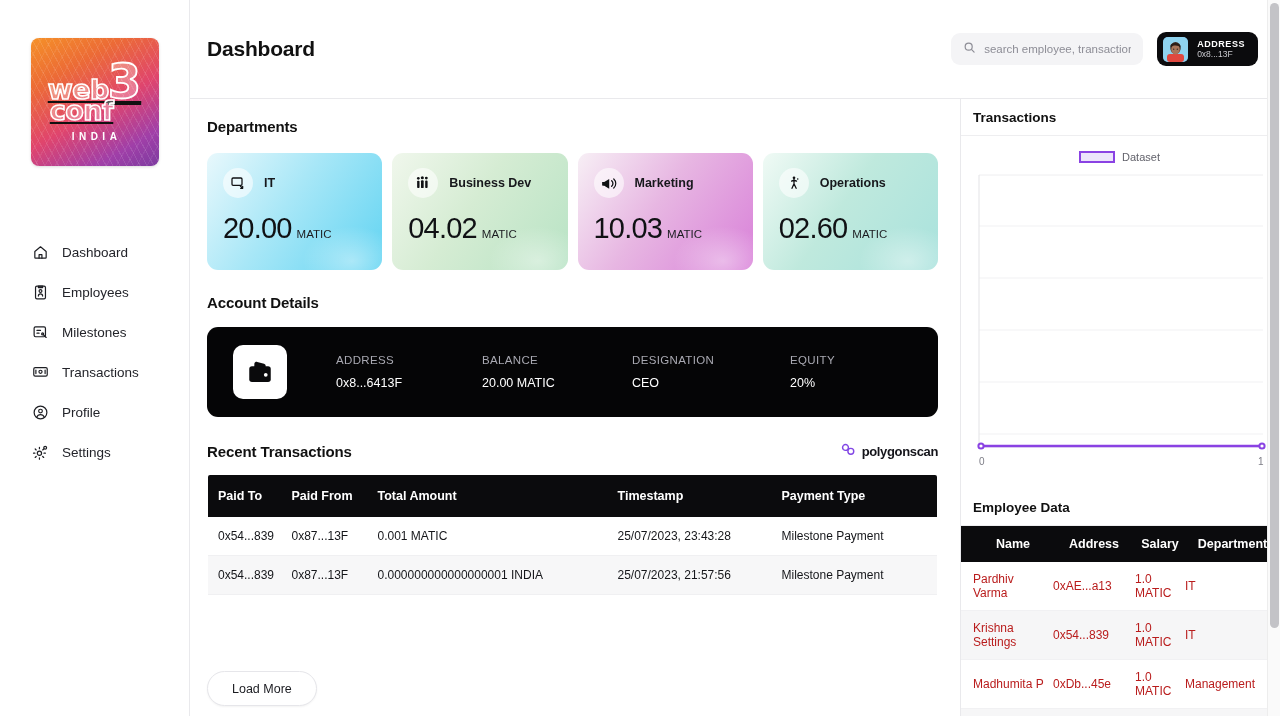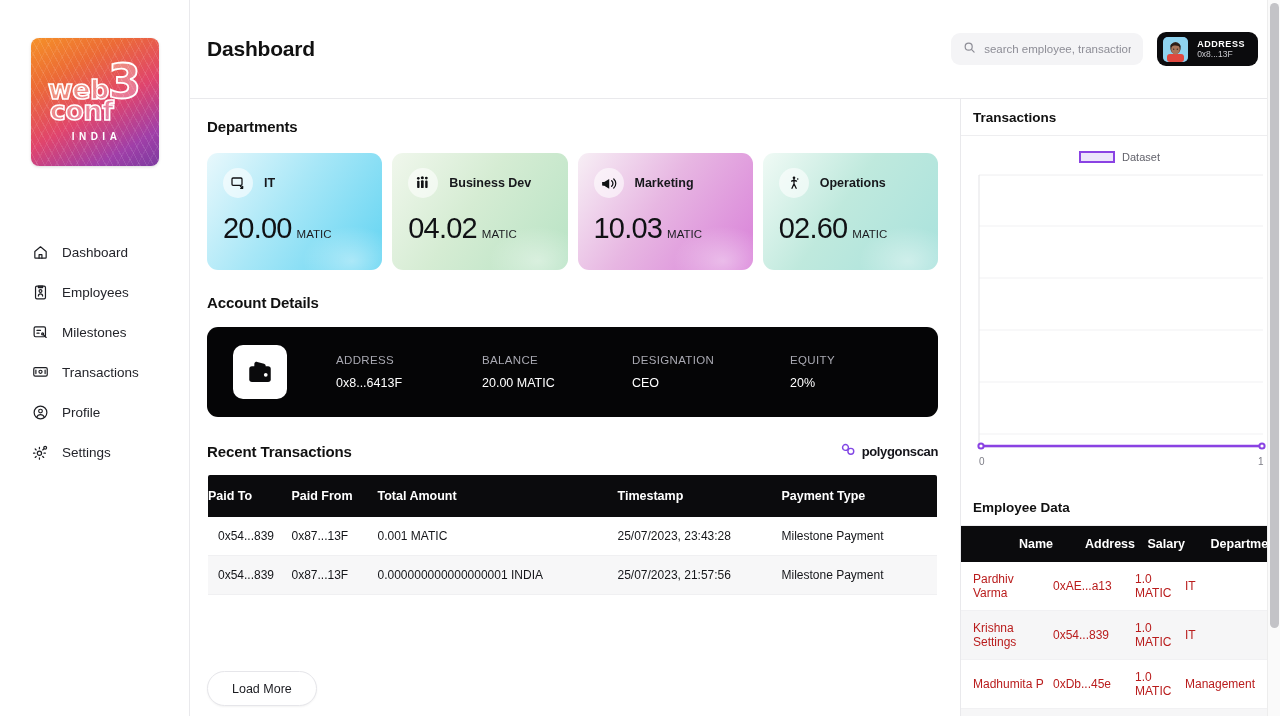--- a/index.html
+++ b/index.html
@@ -28,21 +28,21 @@
     align-items: center; justify-content: center;
     box-shadow: 0 1px 3px rgba(0,0,0,.14);
   }
   .logo::before{
     content:""; position:absolute; inset:0;
     background:
       repeating-linear-gradient(62deg, rgba(255,255,255,.11) 0 1px, rgba(255,255,255,0) 1px 6px),
       repeating-linear-gradient(118deg, rgba(255,255,255,.07) 0 1px, rgba(255,255,255,0) 1px 9px);
     pointer-events:none;
   }
-  .logo-wordmark { position: relative; z-index: 2; text-align: right; line-height: .92; }
+  .logo-wordmark { position: relative; z-index: 2; text-align: right; line-height: .92; text-decoration: underline; }
   .logo-l1, .logo-l2 {
     font-weight: 700; font-size: 27px; letter-spacing: -.5px;
     color: rgba(255,255,255,.30);
     -webkit-text-stroke: 1.6px #ffffff;
     font-family: "DejaVu Sans", sans-serif;
   }
   .logo-row { display: flex; align-items: flex-end; justify-content: center; gap: 1px; }
   .logo-three {
     font-size: 48px; font-weight: 700; line-height: .8;
     color: rgba(255,255,255,.28);
@@ -154,21 +154,21 @@
 
   .tx-table {
     margin-top: 13px; width: 100%;
     border: 1px solid #ececef; border-radius: 3px;
     border-collapse: collapse; background: #fff; overflow: hidden;
   }
   .tx-table thead th {
     background: #0b0b0d; color: #ffffff; text-align: left;
     font-size: 12.5px; font-weight: 700; padding: 14px 0 14px 0;
   }
-  .tx-table thead th:first-child { }
+  .tx-table thead th:first-child { padding-left: 10px; }
   .tx-table tbody td {
     font-size: 12px; color: #15161a; padding: 12px 0 12px 0;
     border-bottom: 1px solid #f0f0f2;
   }
   .tx-table tbody td:first-child { padding-left: 10px; }
   .tx-table tbody tr:nth-child(even) { background: #f7f7f8; }
   .c-to   { width: 84px; }
   .c-from { width: 86px; }
   .c-amt  { width: 240px; }
   .c-ts   { width: 164px; }
@@ -202,21 +202,21 @@
   }
   .legend-label { font-size: 11px; color: #62626b; }
   .chart-svg { display: block; width: 298px; height: 313px; }
   .ed-title {
     height: 42px; display: flex; align-items: center; padding-left: 12px;
     font-size: 13.5px; font-weight: 700; border-bottom: 1px solid #eeeef0;
   }
   .emp-scroll { flex: 1 1 auto; overflow: hidden; position: relative; }
   .emp-table { width: 100%; border-collapse: collapse; }
   .emp-table thead th {
-    background: #0b0b0d; color: #fff; text-align: right;
+    background: #0b0b0d; color: #fff; text-align: center;
     font-size: 12.5px; font-weight: 700; padding: 11px 0 11px 0;
   }
   .emp-table thead th:first-child { padding-left: 12px; }
   .emp-table tbody td {
     font-size: 12px; color: #b91c1c; padding: 10px 6px 10px 0;
     border-bottom: 1px solid #f1f1f3; vertical-align: middle;
   }
   .emp-table tbody td:first-child { padding-left: 12px; }
   .emp-table tbody tr:nth-child(even) { background: #f6f6f7; }
   .e-name { width: 92px; }

